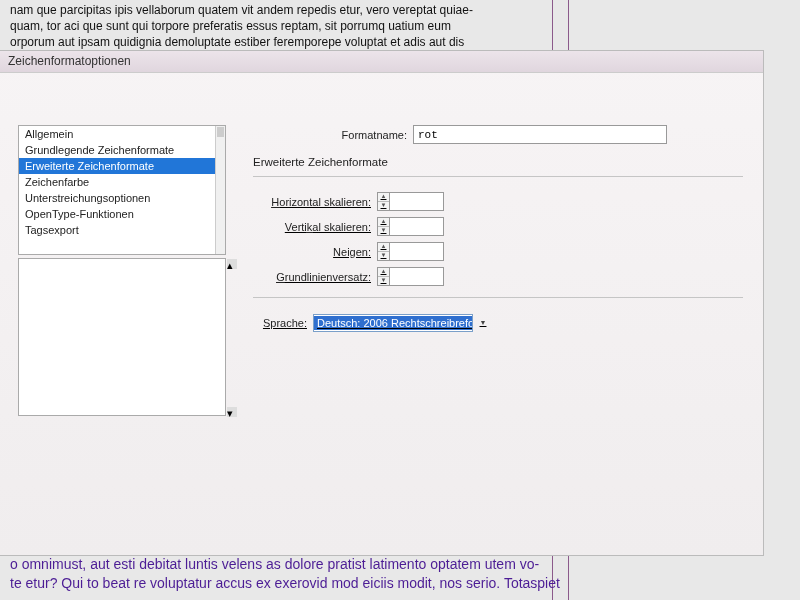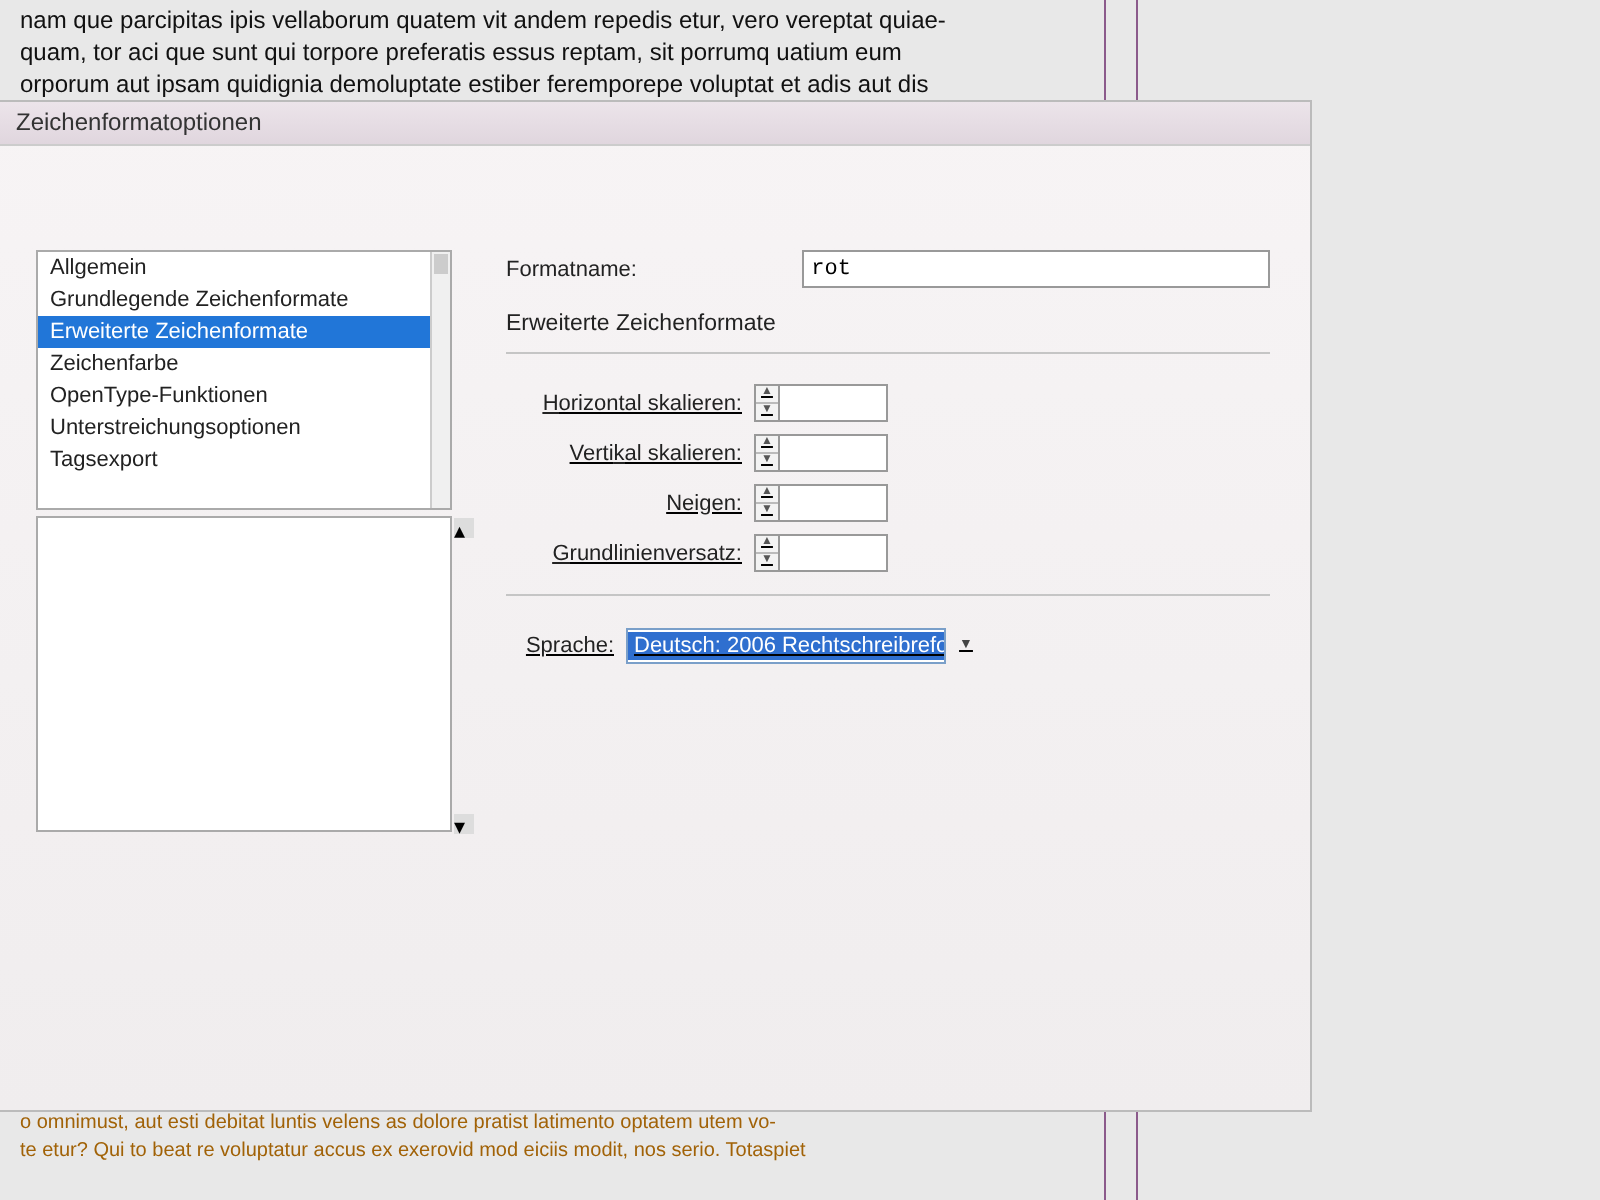--- a/index.html
+++ b/index.html
@@ -16,35 +16,35 @@
     position: absolute;
     left: 0; top: 0;
     color: #111;
     line-height: 1.35;
     padding: 2px 10px;
     font-size: 12px;
   }
   .bg-text-bottom {
     position: absolute;
     left: 0; top: 555px;
-    color: #a16207;
+    color: #4c1d95;
     padding: 0 10px;
-    font-size: 10px;
+    font-size: 14px;
     line-height: 1.35;
   }
   .bg-col {
     position: absolute;
     width: 1px;
     background: #8b5a8b;
     top: 0; bottom: 0;
   }
   .dialog {
     position: absolute;
     left: 0; top: 50px;
-    width: 656px;
+    width: 764px;
     height: 506px;
     background: linear-gradient(to bottom, #f7f4f5 0, #f0edee 100%);
     border-top: 1px solid #bbb;
     border-bottom: 1px solid #bbb;
     border-right: 1px solid #bbb;
   }
   .dialog-titlebar {
     height: 22px;
     padding: 3px 8px;
     background: linear-gradient(to bottom, #ece4ea, #e0d6de);
@@ -106,20 +106,21 @@
     left: 253px; top: 22px;
     right: 20px;
     bottom: 50px;
   }
   .row {
     display: flex;
     align-items: center;
     margin-bottom: 3px;
   }
   .lbl {
+    text-align: right;
     color: #222;
     padding-right: 6px;
   }
   .lbl-name { width: 160px; }
   .input-text {
     border: 1px solid #999;
     background: #fff;
     height: 19px;
     padding: 1px 4px;
     font-size: 11px;
@@ -263,22 +264,22 @@
     <span>Zeichenformatoptionen</span>
   </div>
   <div class="dialog-body">
 
     <div class="cat-list">
       <div id="cat-items">
           <div class="cat-item">Allgemein</div>
           <div class="cat-item">Grundlegende Zeichenformate</div>
           <div class="cat-item selected">Erweiterte Zeichenformate</div>
           <div class="cat-item">Zeichenfarbe</div>
+          <div class="cat-item">Unterstreichungsoptionen</div>
           <div class="cat-item">OpenType-Funktionen</div>
-          <div class="cat-item">Unterstreichungsoptionen</div>
           <div class="cat-item">Tagsexport</div>
         </div>
       <div class="cat-list-scroll">
         <div class="cat-list-thumb"></div>
       </div>
     </div>
 
     <div class="preview-box">
       <div class="preview-box-scroll">
         <div class="sc-arrow" style="top:0">▴</div>

